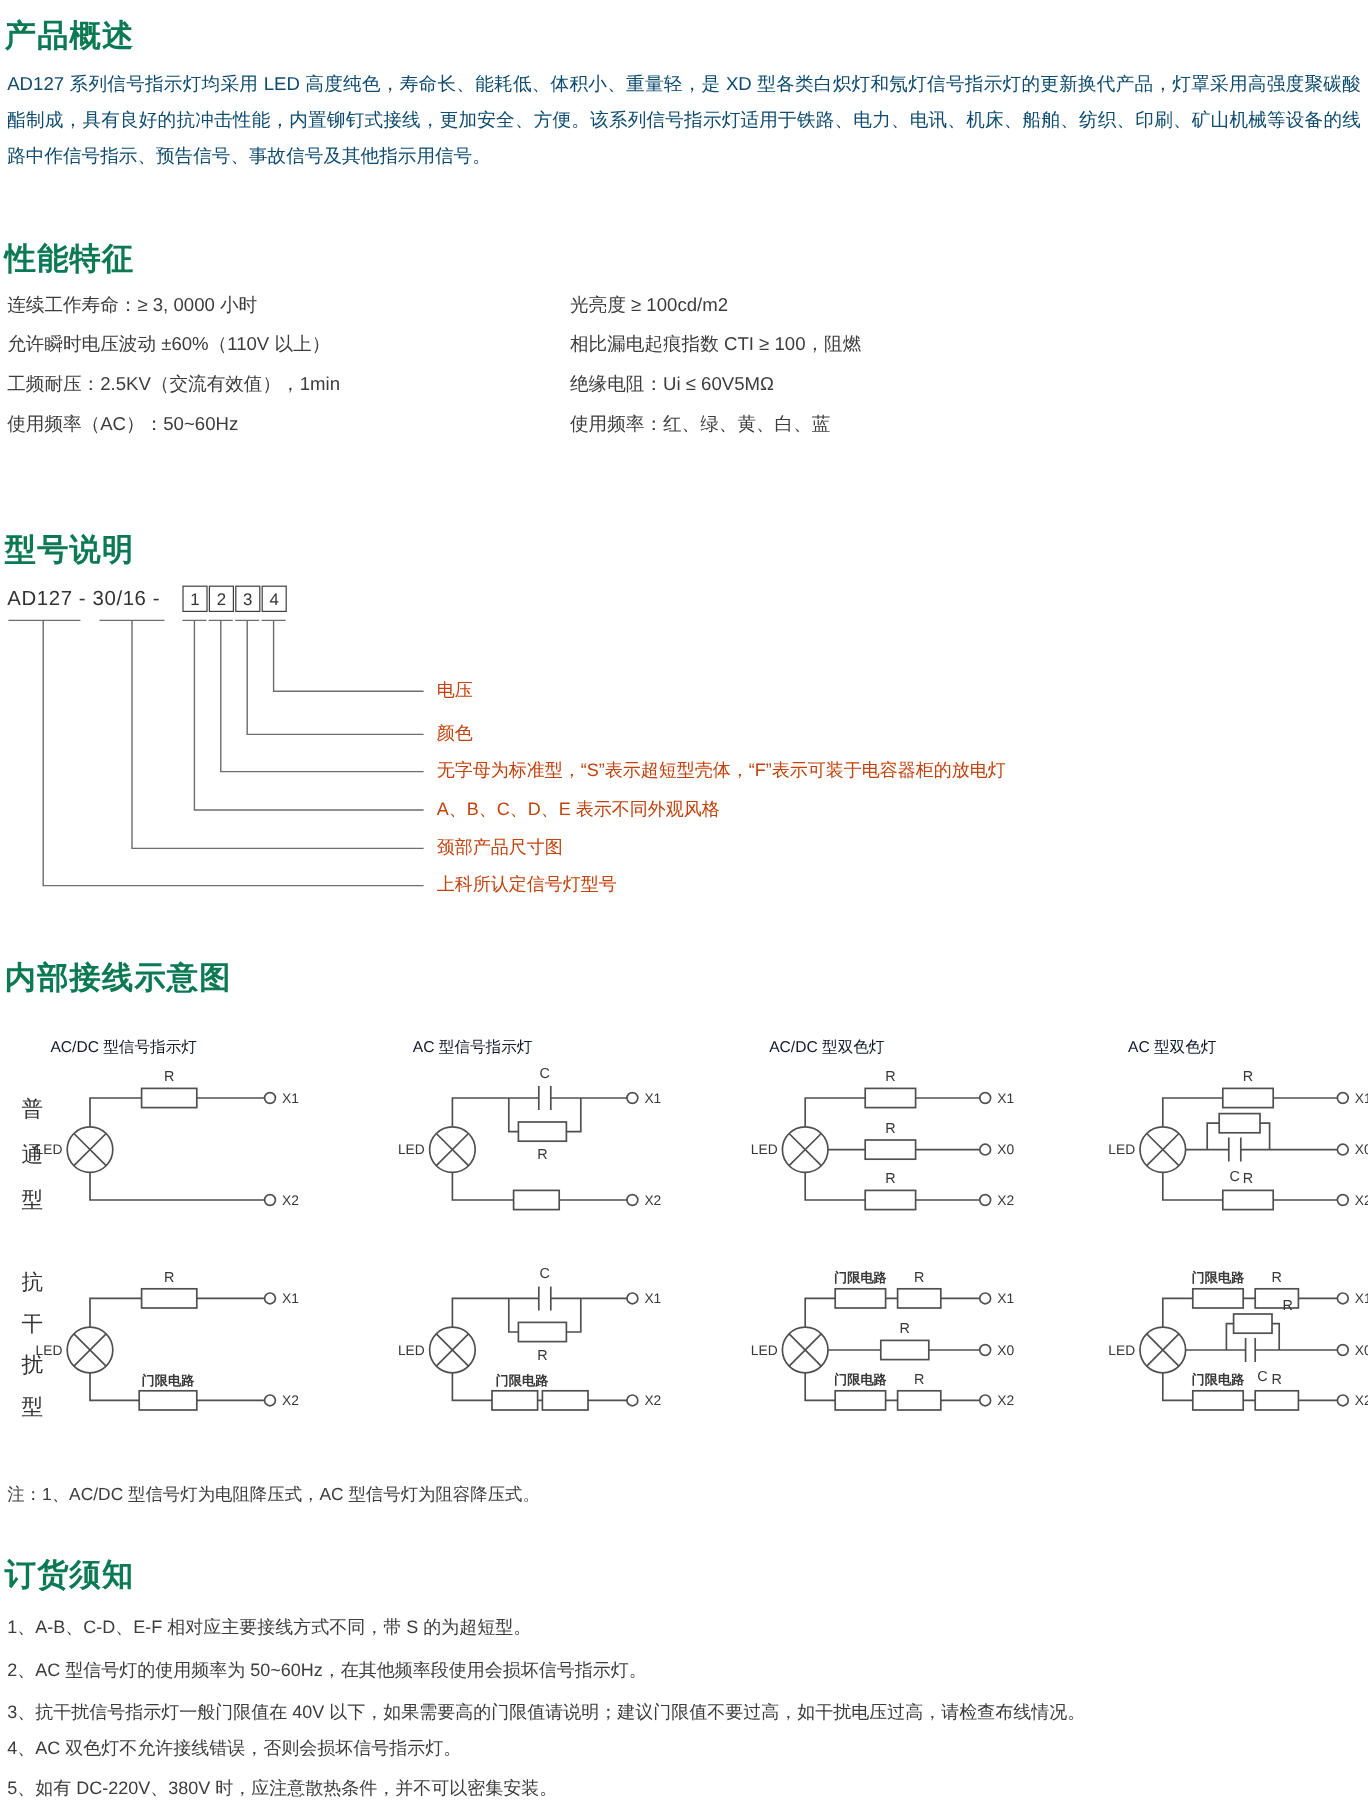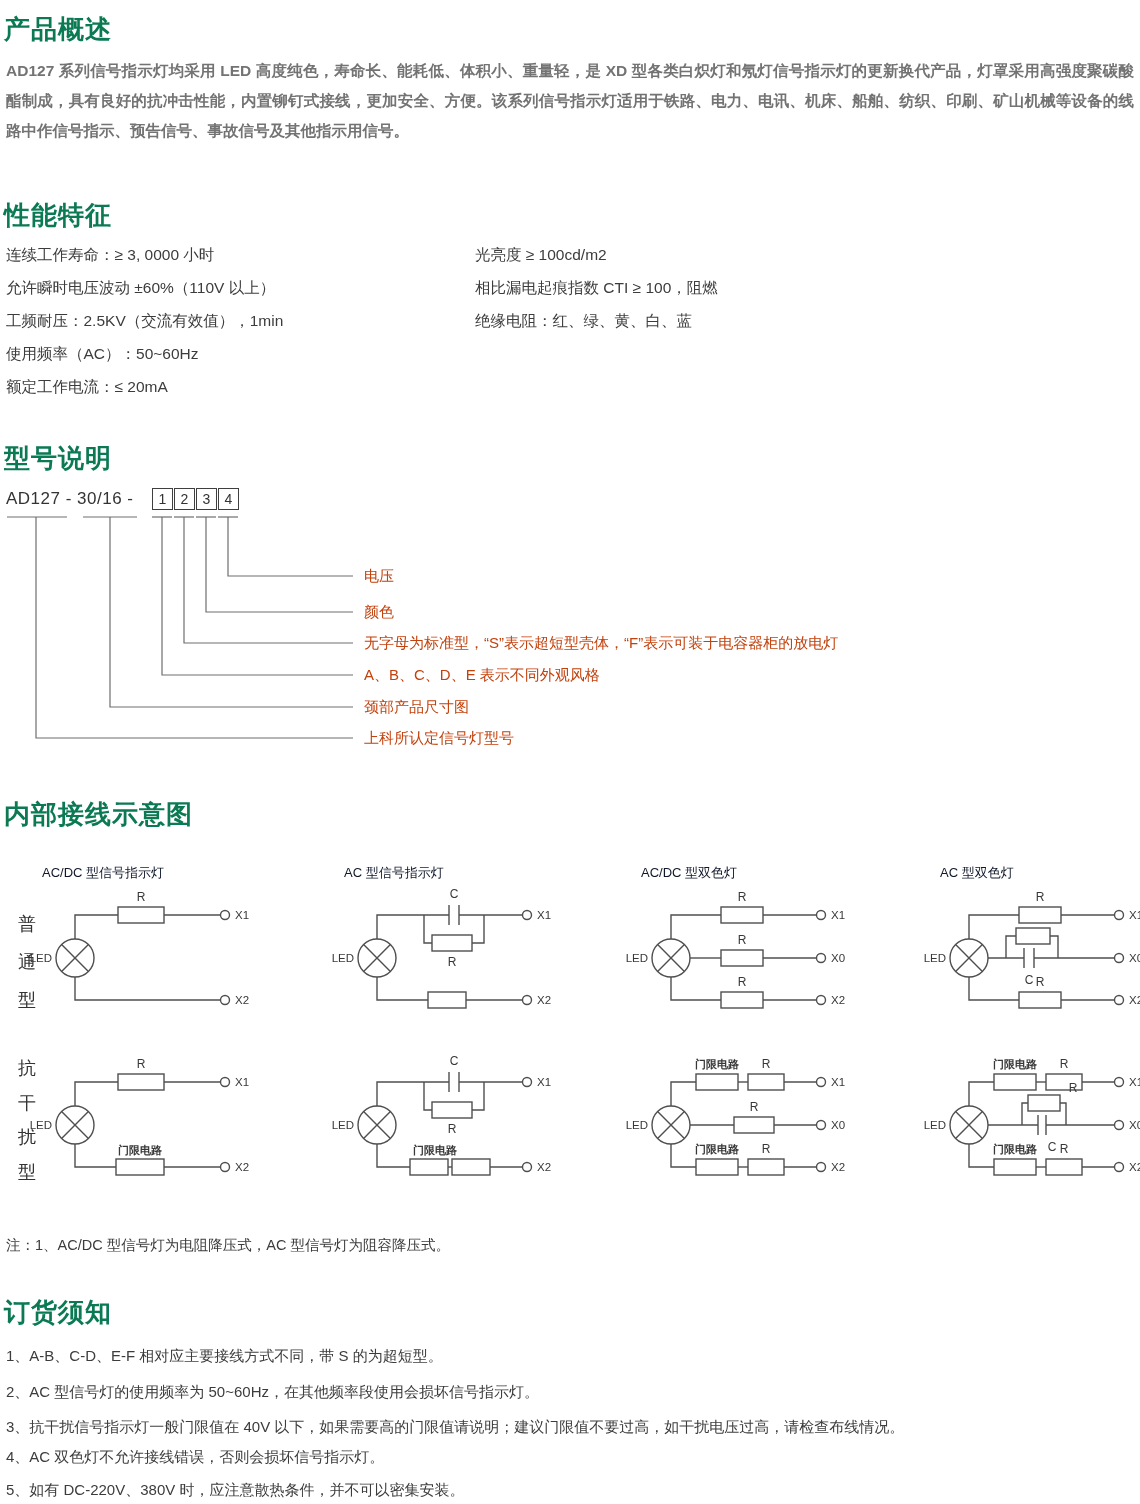--- a/index.html
+++ b/index.html
@@ -1,19 +1,19 @@
 <!DOCTYPE html>
 <html><head>
 <meta charset="utf-8">
 <style>
   html,body{margin:0;padding:0;background:#ffffff;}
   body{font-family:"Liberation Sans","DejaVu Sans",sans-serif;color:#3c3c3c;}
   .page{position:relative;width:1140px;height:1504px;background:#fff;overflow:hidden;padding-left:12px;}
   .h{position:absolute;font-size:26px;font-weight:bold;color:#0b7a53;letter-spacing:1px;white-space:nowrap;}
-  .para{position:absolute;left:6px;top:56px;width:1128px;font-size:15.5px;line-height:30px;color:#737373;text-align:justify;font-weight:bold;}
+  .para{position:absolute;left:6px;top:56px;width:1128px;font-size:15.5px;line-height:30px;color:#0c4a6e;text-align:justify;}
   .spec{position:absolute;font-size:15.5px;line-height:33px;white-space:nowrap;color:#3c3c3c;}
   .spec div{height:33px;}
   
   .model{position:absolute;left:6px;top:487px;width:1110px;height:275px;}
   .model-prefix{position:absolute;left:0;top:2px;font-size:17px;letter-spacing:.5px;color:#333;white-space:nowrap;}
   .dbox{position:absolute;top:1px;width:19px;height:20px;border:1.5px solid #3f3f3f;font-size:14px;color:#333;
         text-align:center;line-height:20px;}
   .model-svg{position:absolute;left:0;top:0;}
   .model-svg path{fill:none;stroke:#6e6e6e;stroke-width:1.2;}
   .mlabel{position:absolute;left:358px;height:20px;line-height:20px;font-size:15px;color:#c2410c;white-space:nowrap;}
@@ -38,26 +38,26 @@
 
   <div class="h" style="left:4px;top:12px">产品概述</div>
   <div class="para">AD127 系列信号指示灯均采用 LED 高度纯色，寿命长、能耗低、体积小、重量轻，是 XD 型各类白炽灯和氖灯信号指示灯的更新换代产品，灯罩采用高强度聚碳酸酯制成，具有良好的抗冲击性能，内置铆钉式接线，更加安全、方便。该系列信号指示灯适用于铁路、电力、电讯、机床、船舶、纺织、印刷、矿山机械等设备的线路中作信号指示、预告信号、事故信号及其他指示用信号。</div>
 
   <div class="h" style="left:4px;top:198px">性能特征</div>
   <div class="spec" style="left:6px;top:238px">
     <div>连续工作寿命：≥ 3, 0000 小时</div>
     <div>允许瞬时电压波动 ±60%（110V 以上）</div>
     <div>工频耐压：2.5KV（交流有效值），1min</div>
     <div>使用频率（AC）：50~60Hz</div>
-    <div>额定工作电流：≤ 20mA</div>
   </div>
   <div class="spec" style="left:475px;top:238px">
     <div>光亮度 ≥ 100cd/m2</div>
     <div>相比漏电起痕指数 CTI ≥ 100，阻燃</div>
-    <div>绝缘电阻：红、绿、黄、白、蓝</div>
+    <div>绝缘电阻：Ui ≤ 60V5MΩ</div>
+    <div>使用频率：红、绿、黄、白、蓝</div>
   </div>
 
   <div class="h" style="left:4px;top:441px">型号说明</div>
   <div class="model">
     <svg class="model-svg" width="1110" height="275" viewBox="0 0 1110 275">
       <path d="M1,30 H61"></path>
         <path d="M77,30 H131"></path>
       <path d="M146,30 H166"></path>
         <path d="M168,30 H188"></path>
         <path d="M190,30 H210"></path>

